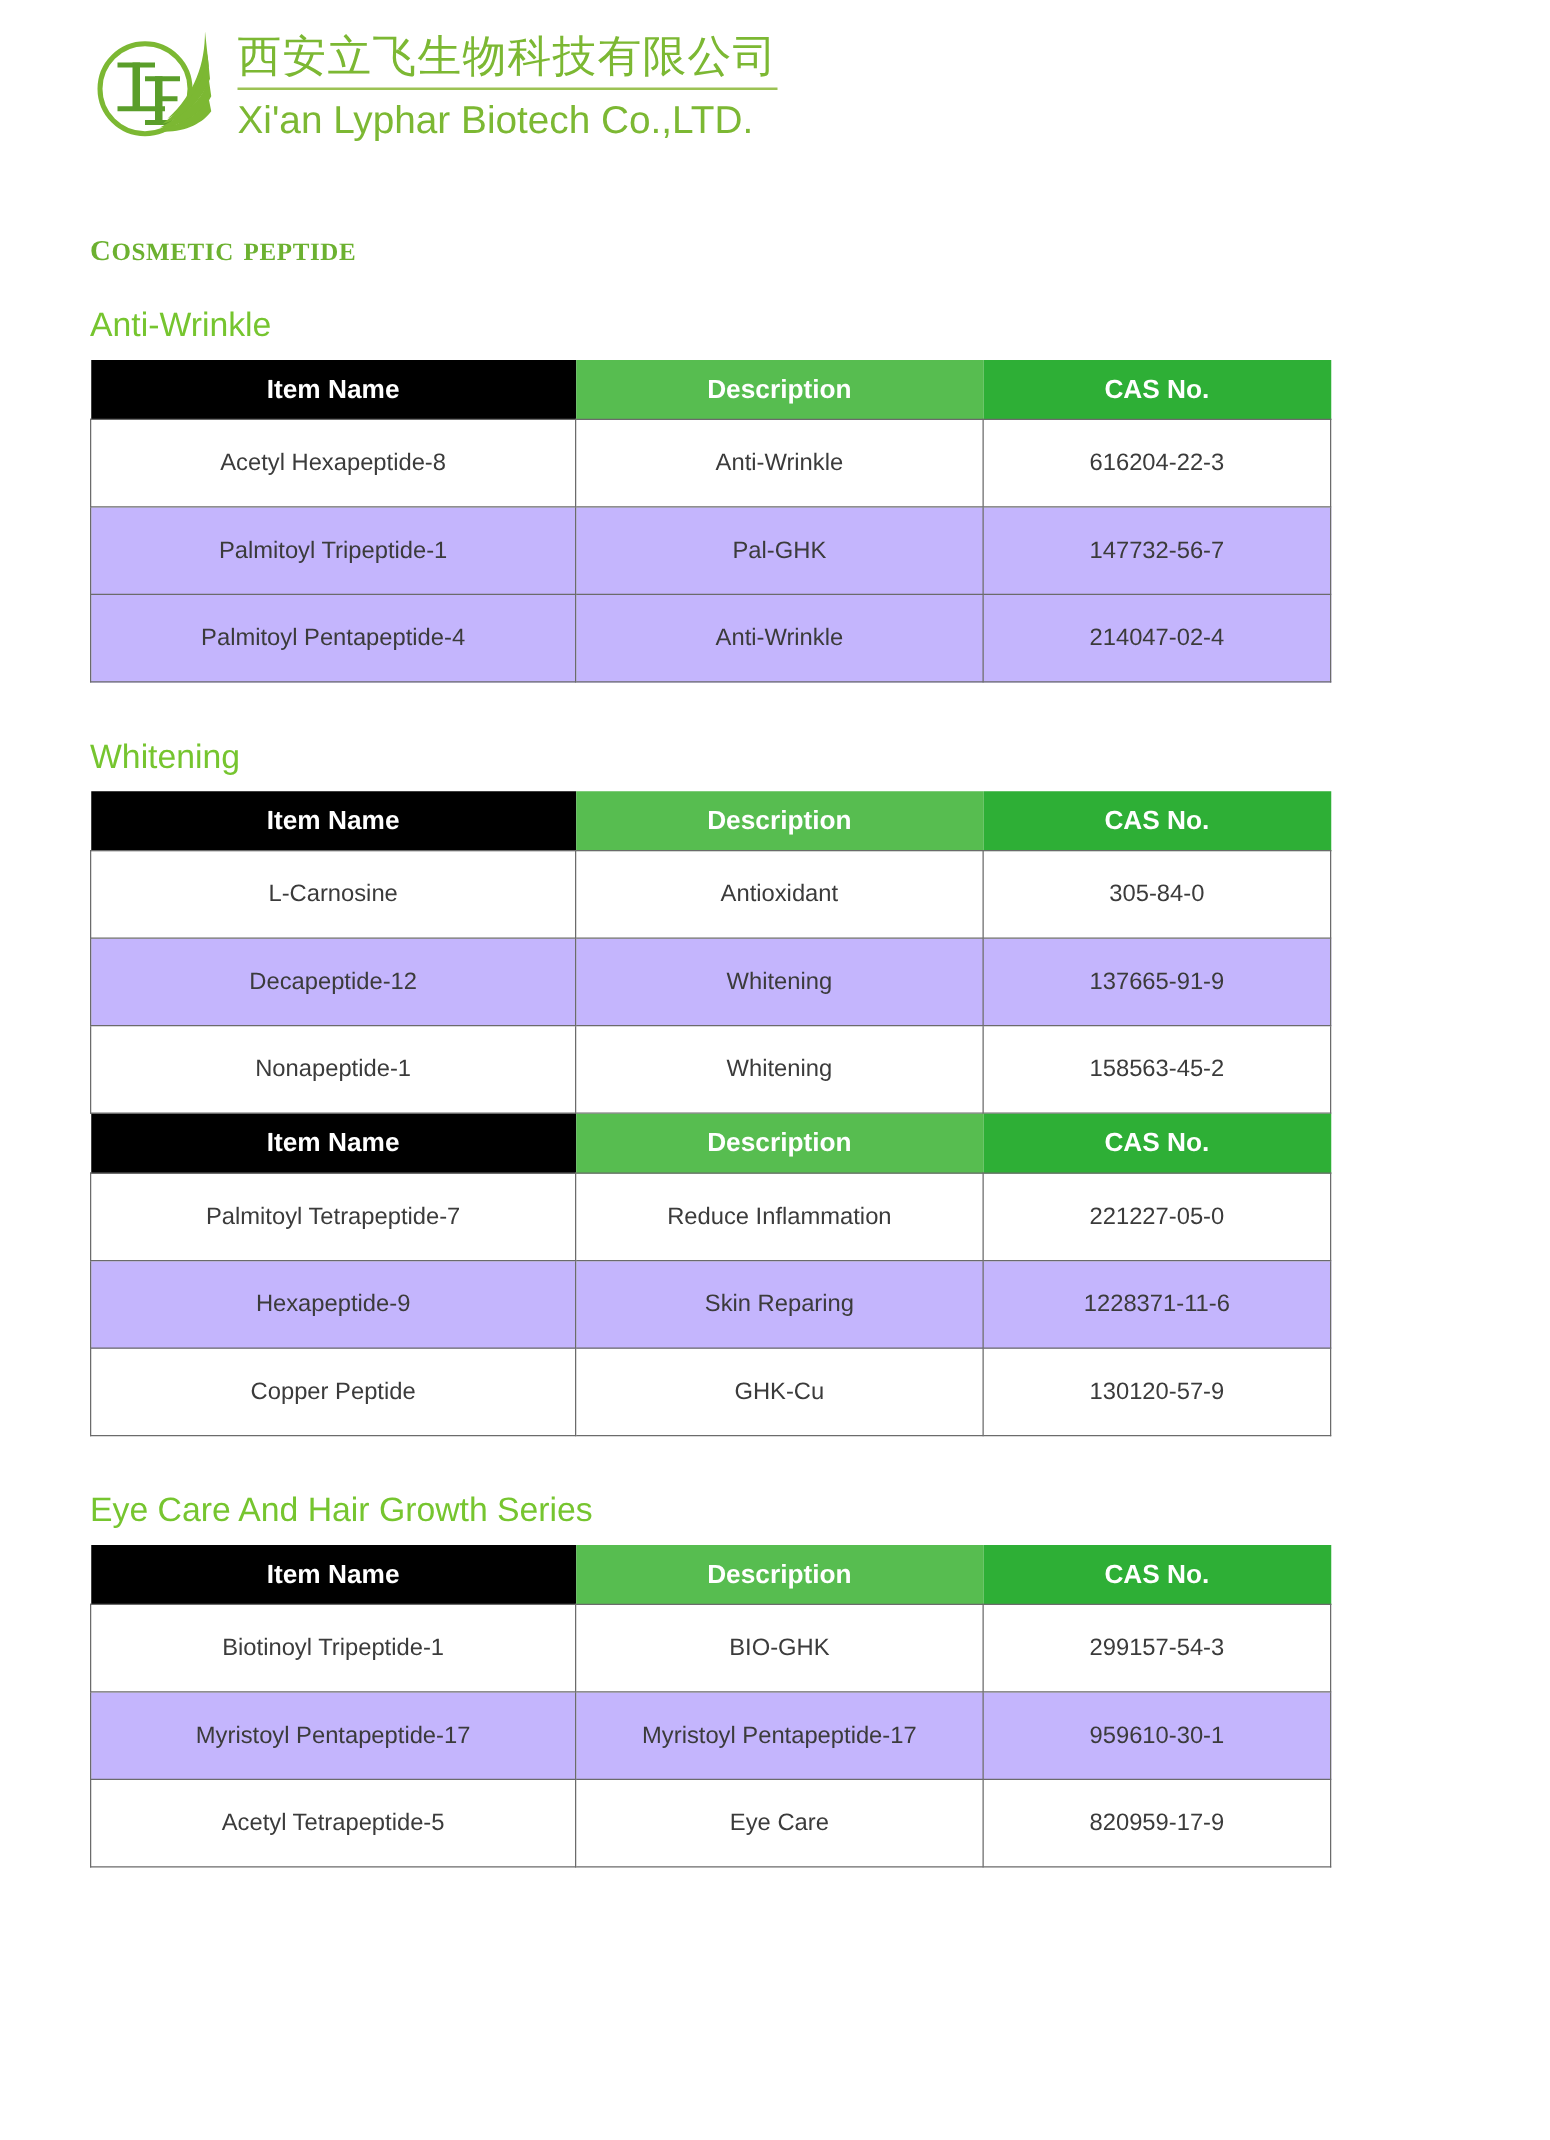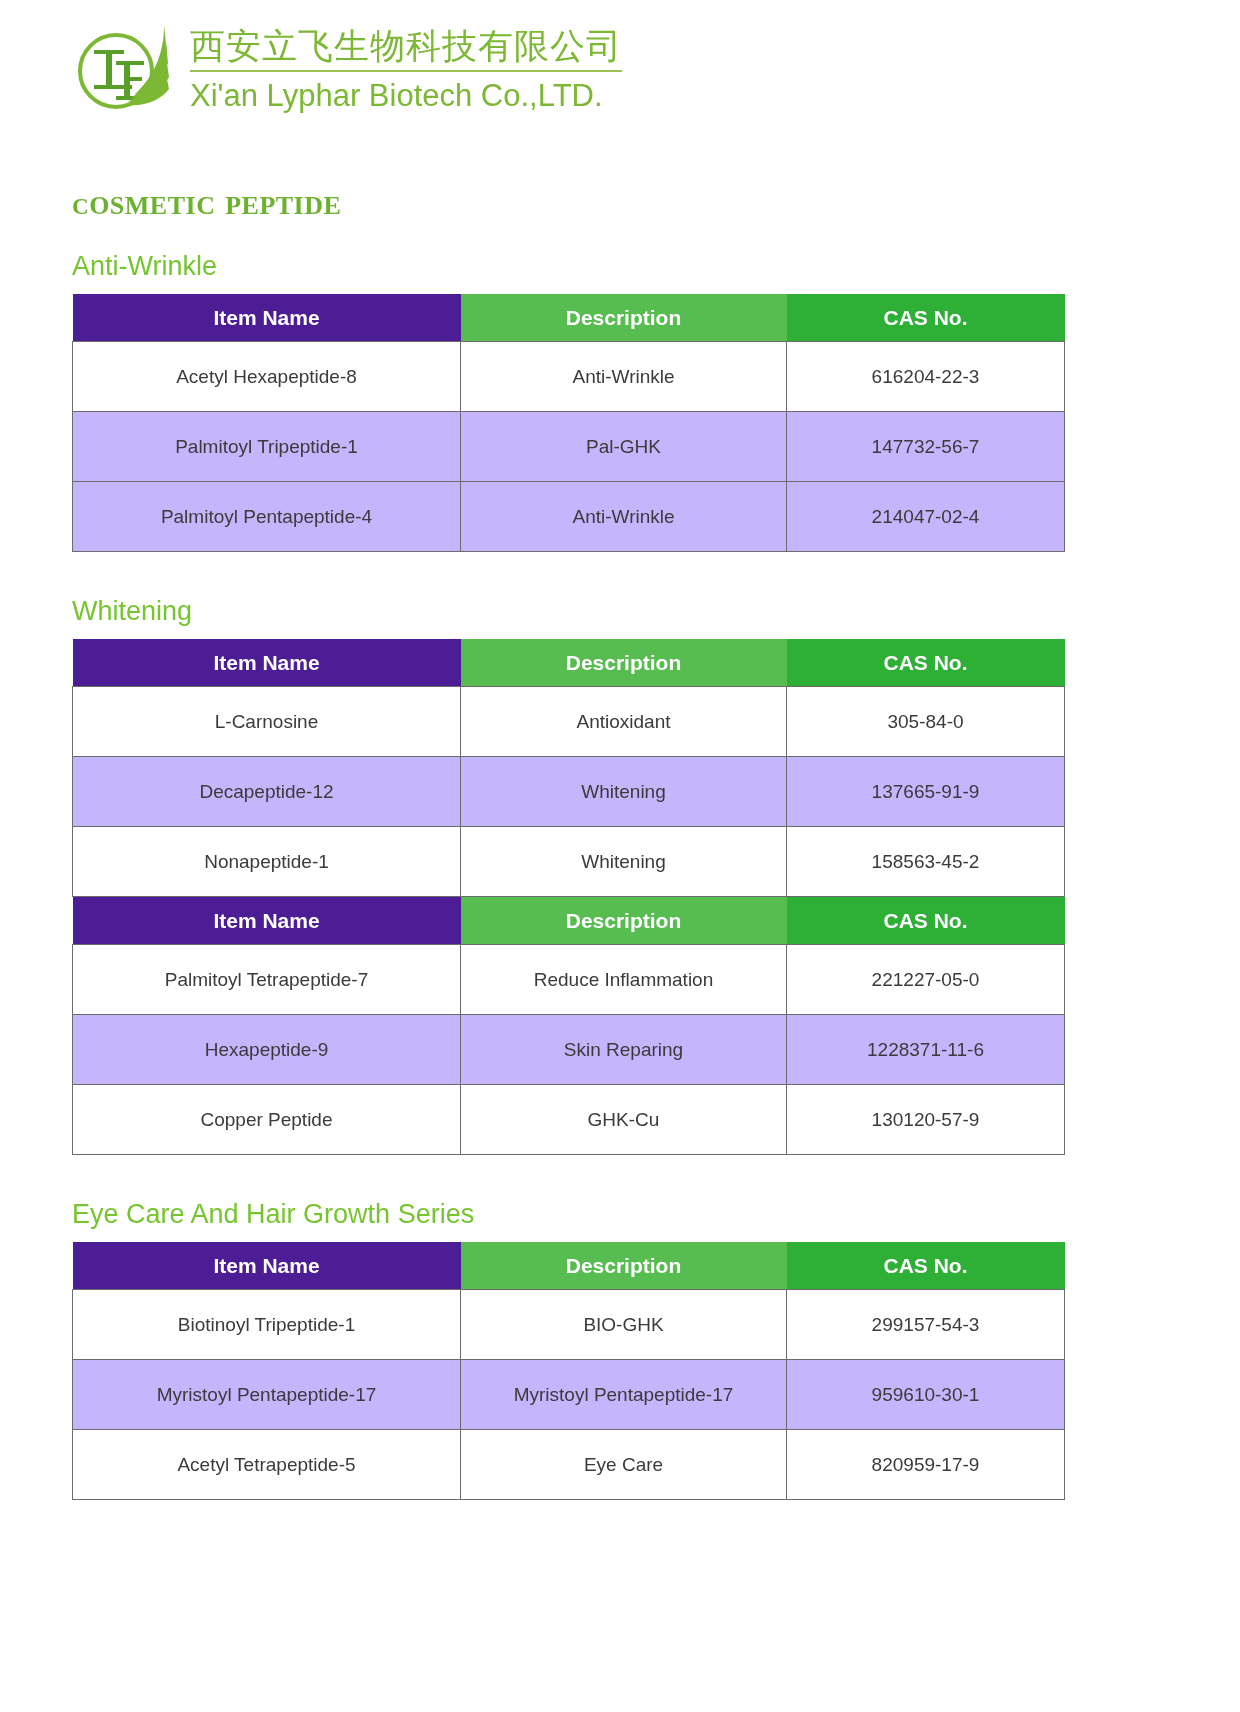--- a/index.html
+++ b/index.html
@@ -60,21 +60,21 @@
     line-height: 40px;
     color: #7cb833;
     white-space: nowrap;
     margin-top: 4px;
     letter-spacing: 0px;
   }
 
   
   .main-title {
     font-family: "Liberation Serif", serif;
-    font-size: 37px;
+    font-size: 29px;
     font-weight: bold;
     color: #6cb130;
     margin: 62px 0 0 72px;
     font-variant: small-caps;
     text-transform: lowercase;
     letter-spacing: 0.5px;
   }
   .main-title::first-letter {
     font-size: 33px;
   }
@@ -110,21 +110,21 @@
     color: #ffffff;
     font-size: 21px;
     font-weight: bold;
     height: 47px;
     line-height: 47px;
     padding: 0;
     border: none;
     text-align: center;
     vertical-align: middle;
   }
-  .tbl thead th.h1 { background: #4c1d95; }
+  .tbl thead th.h1 { background: #000000; }
   .tbl thead th.h2 { background: #57bd50; }
   .tbl thead th.h3 { background: #2eaf36; }
 
   .tbl tbody td {
     height: 70px;
     font-size: 19px;
     text-align: center;
     vertical-align: middle;
     border: 1px solid #6b6b6b;
     padding: 0 6px;

